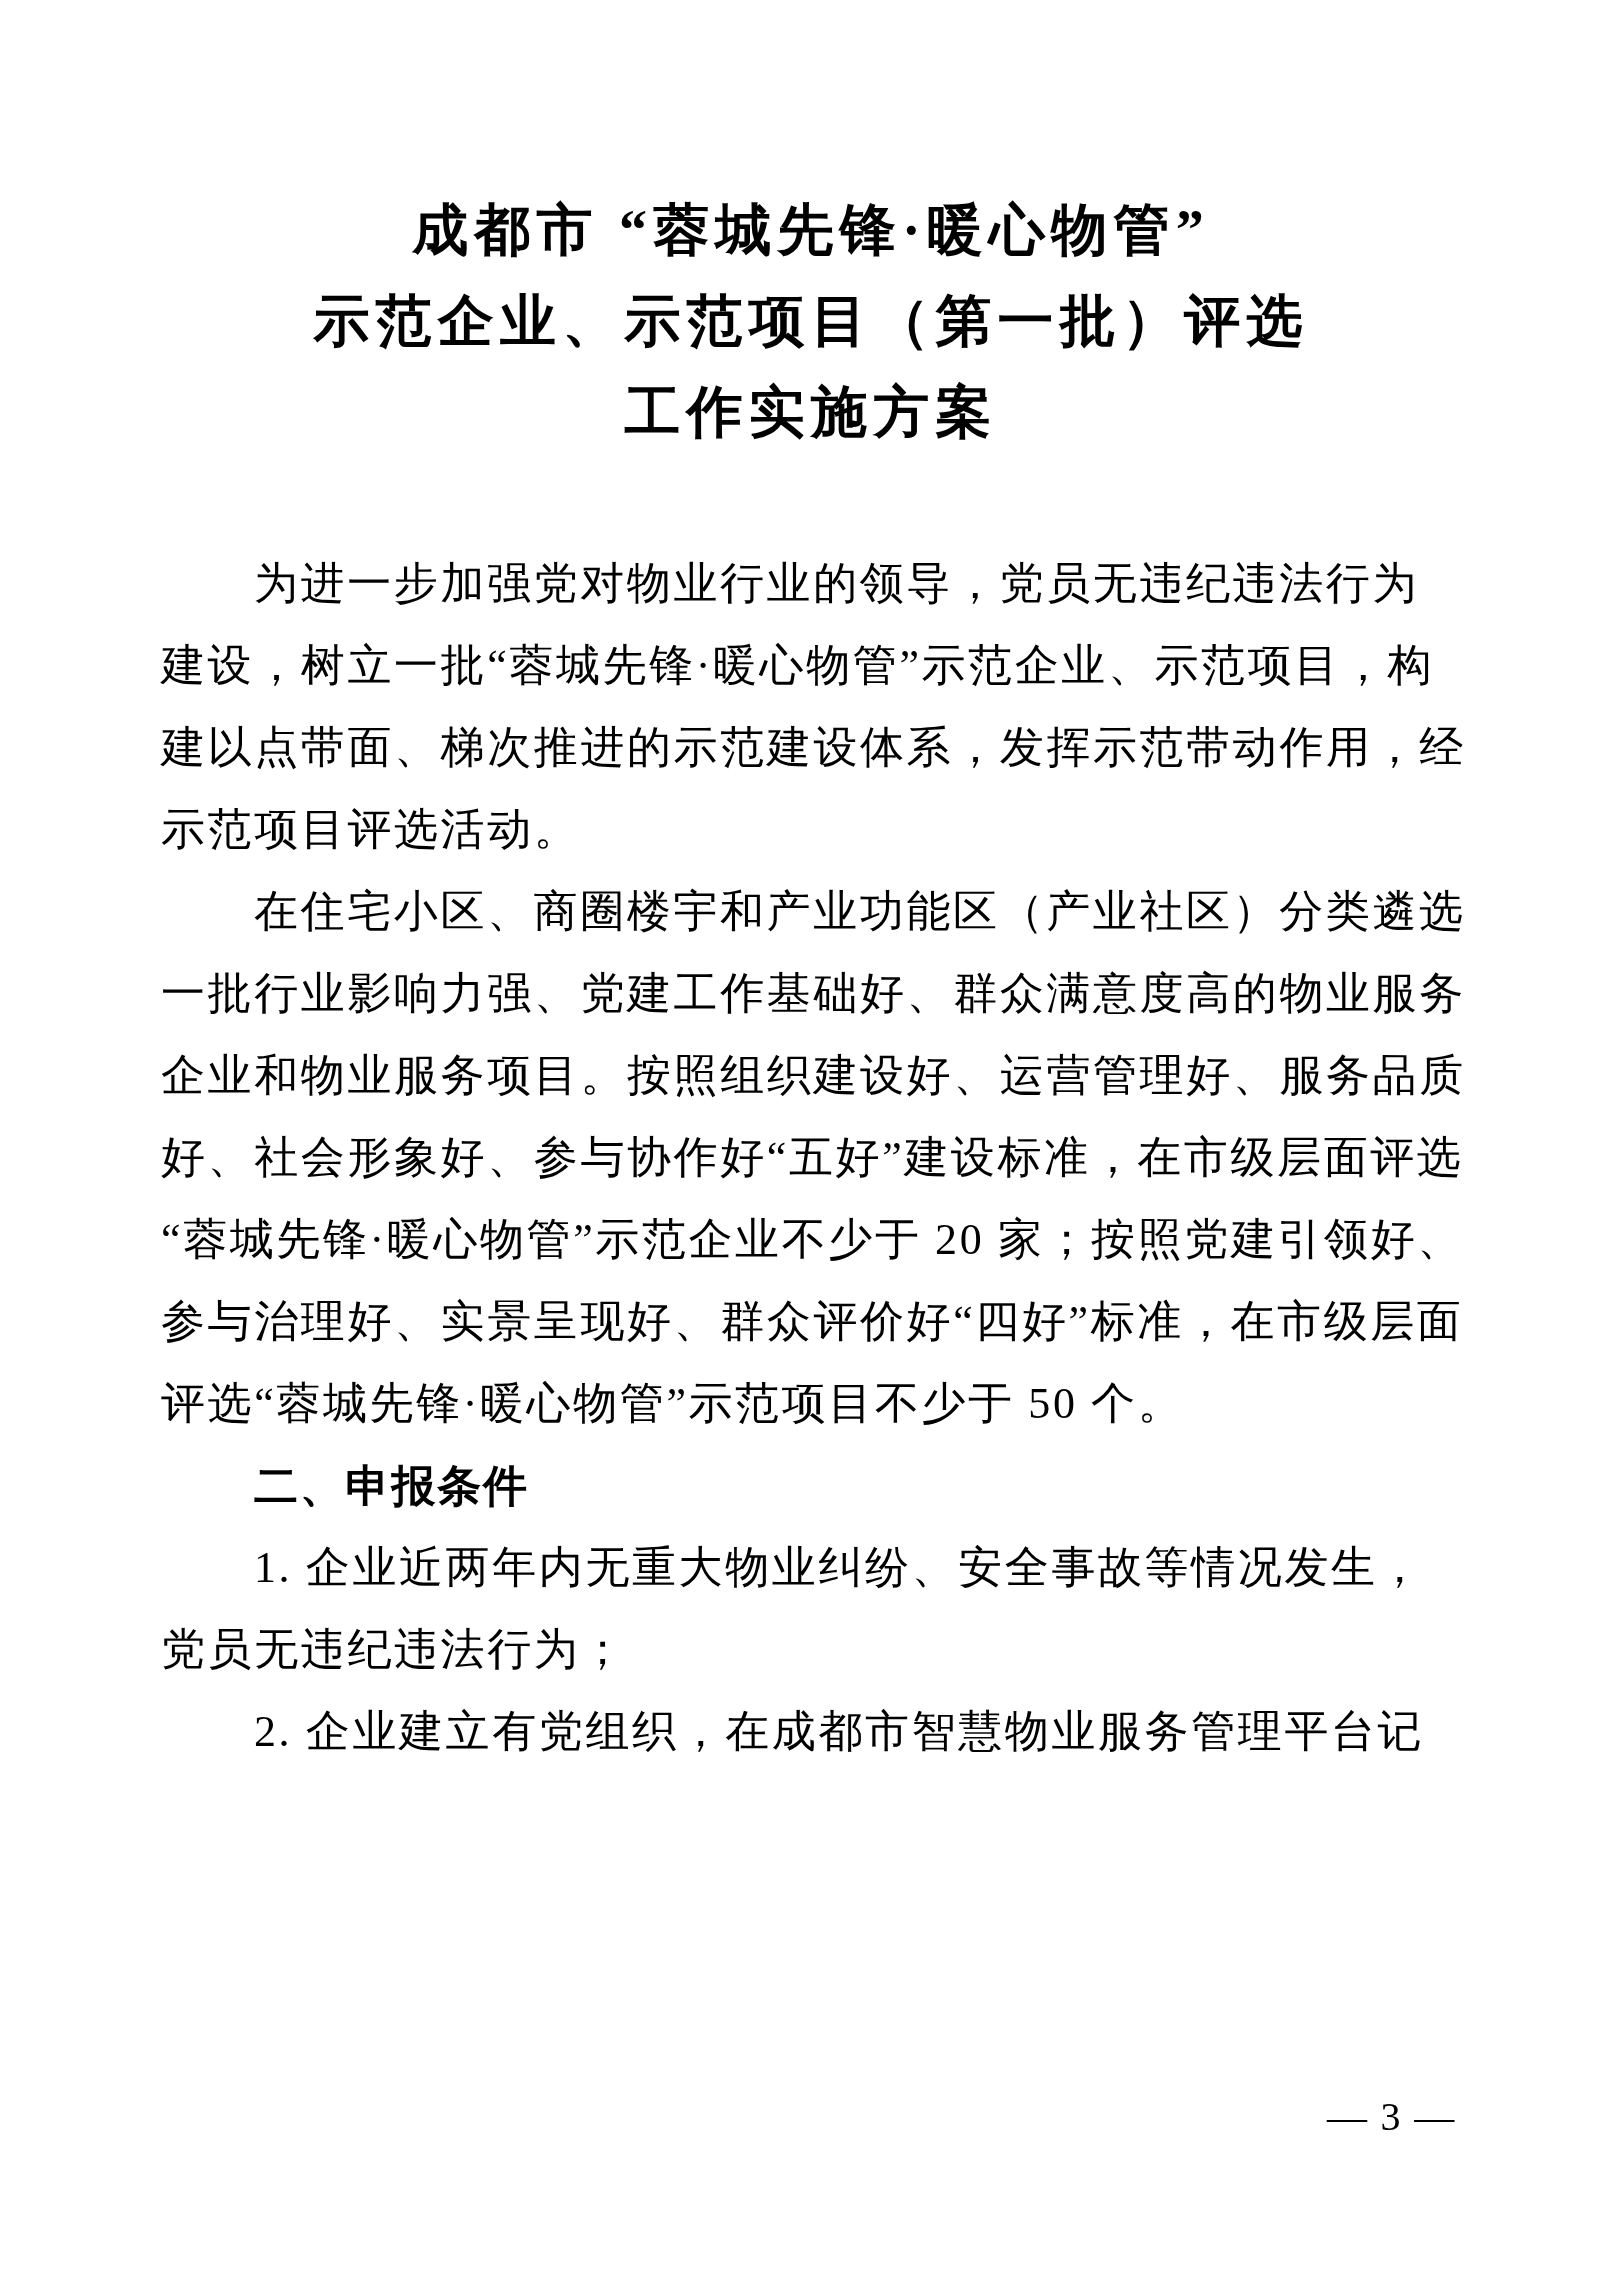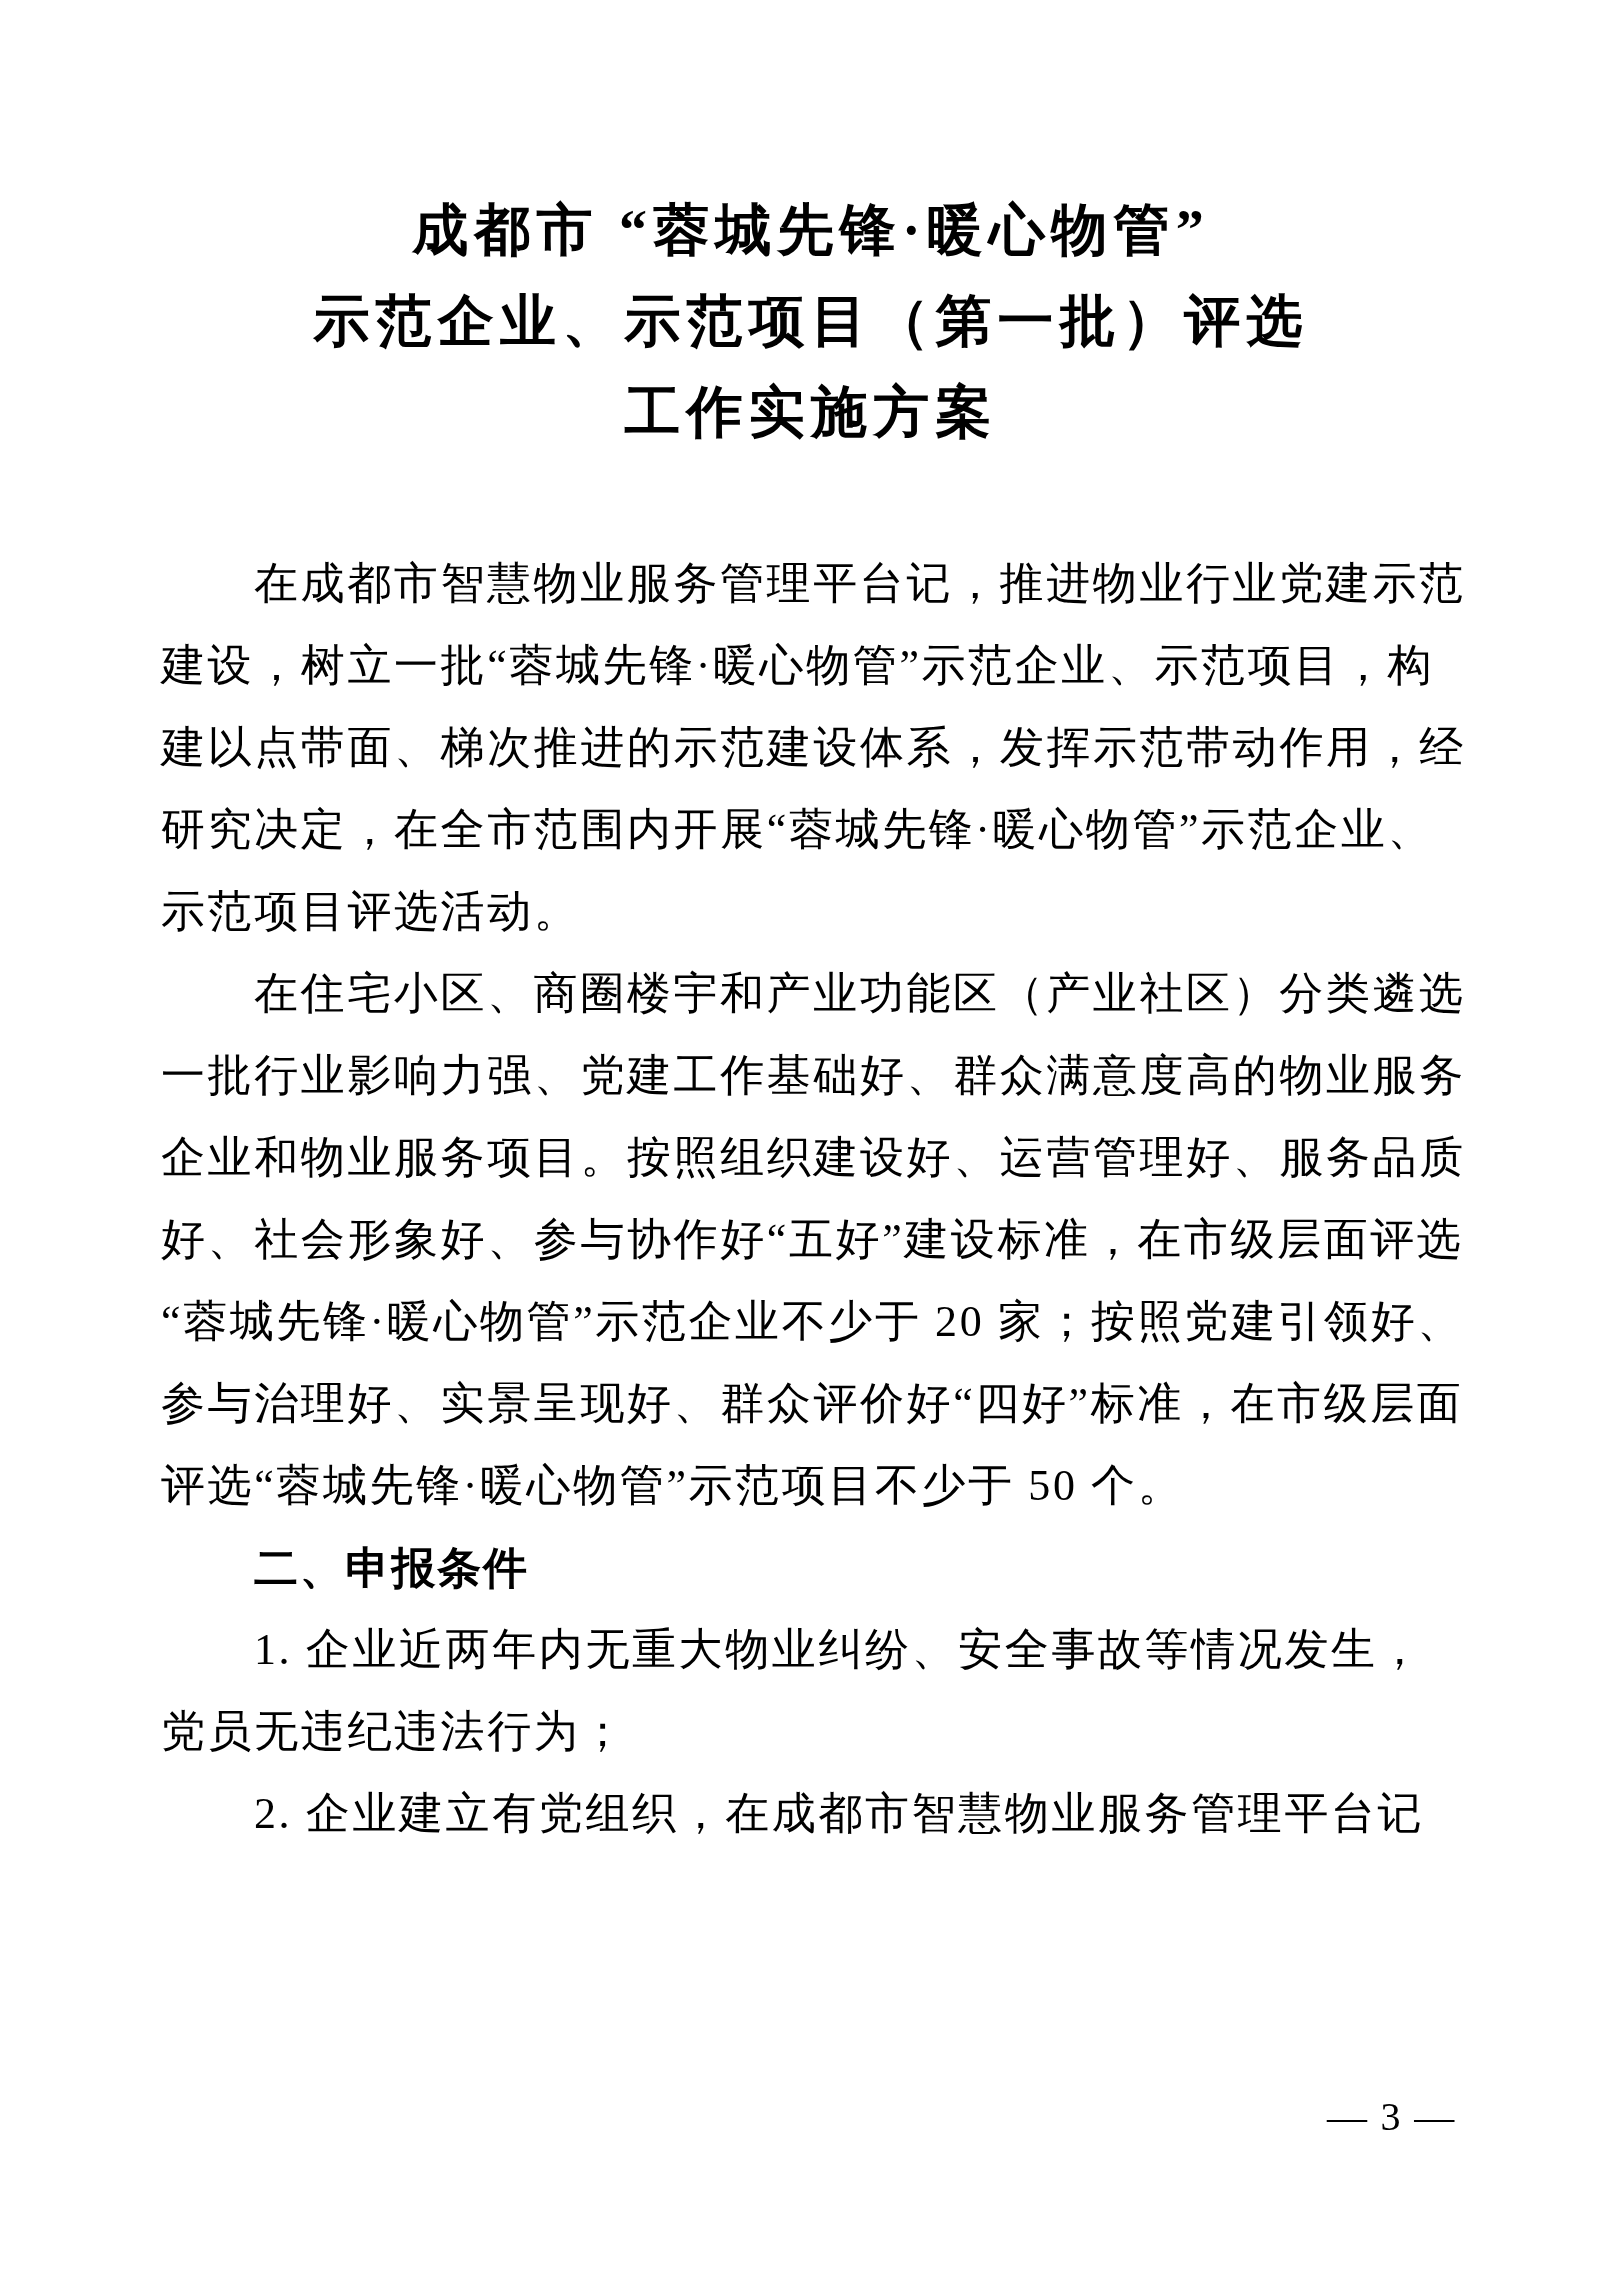--- a/index.html
+++ b/index.html
@@ -75,24 +75,23 @@
 
 <div class="page">
 
   <header class="title-block">
     <div class="title-line">成都市 “蓉城先锋·暖心物管”</div>
     <div class="title-line">示范企业、示范项目（第一批）评选</div>
     <div class="title-line">工作实施方案</div>
   </header>
 
   <main class="body-block">
-    <div class="line indent">在成都市智慧物业服务管理平台记，推进物业行业党建示范</div>
+    <div class="line indent">为进一步加强党对物业行业的领导，党员无违纪违法行为</div>
     <div class="line">建设，树立一批“蓉城先锋·暖心物管”示范企业、示范项目，构</div>
     <div class="line">建以点带面、梯次推进的示范建设体系，发挥示范带动作用，经</div>
-    <div class="line">研究决定，在全市范围内开展“蓉城先锋·暖心物管”示范企业、</div>
     <div class="line">示范项目评选活动。</div>
 
 
     <div class="line indent">在住宅小区、商圈楼宇和产业功能区（产业社区）分类遴选</div>
     <div class="line">一批行业影响力强、党建工作基础好、群众满意度高的物业服务</div>
     <div class="line">企业和物业服务项目。按照组织建设好、运营管理好、服务品质</div>
     <div class="line">好、社会形象好、参与协作好“五好”建设标准，在市级层面评选</div>
     <div class="line">“蓉城先锋·暖心物管”示范企业不少于 20 家；按照党建引领好、</div>
     <div class="line">参与治理好、实景呈现好、群众评价好“四好”标准，在市级层面</div>
     <div class="line">评选“蓉城先锋·暖心物管”示范项目不少于 50 个。</div>

